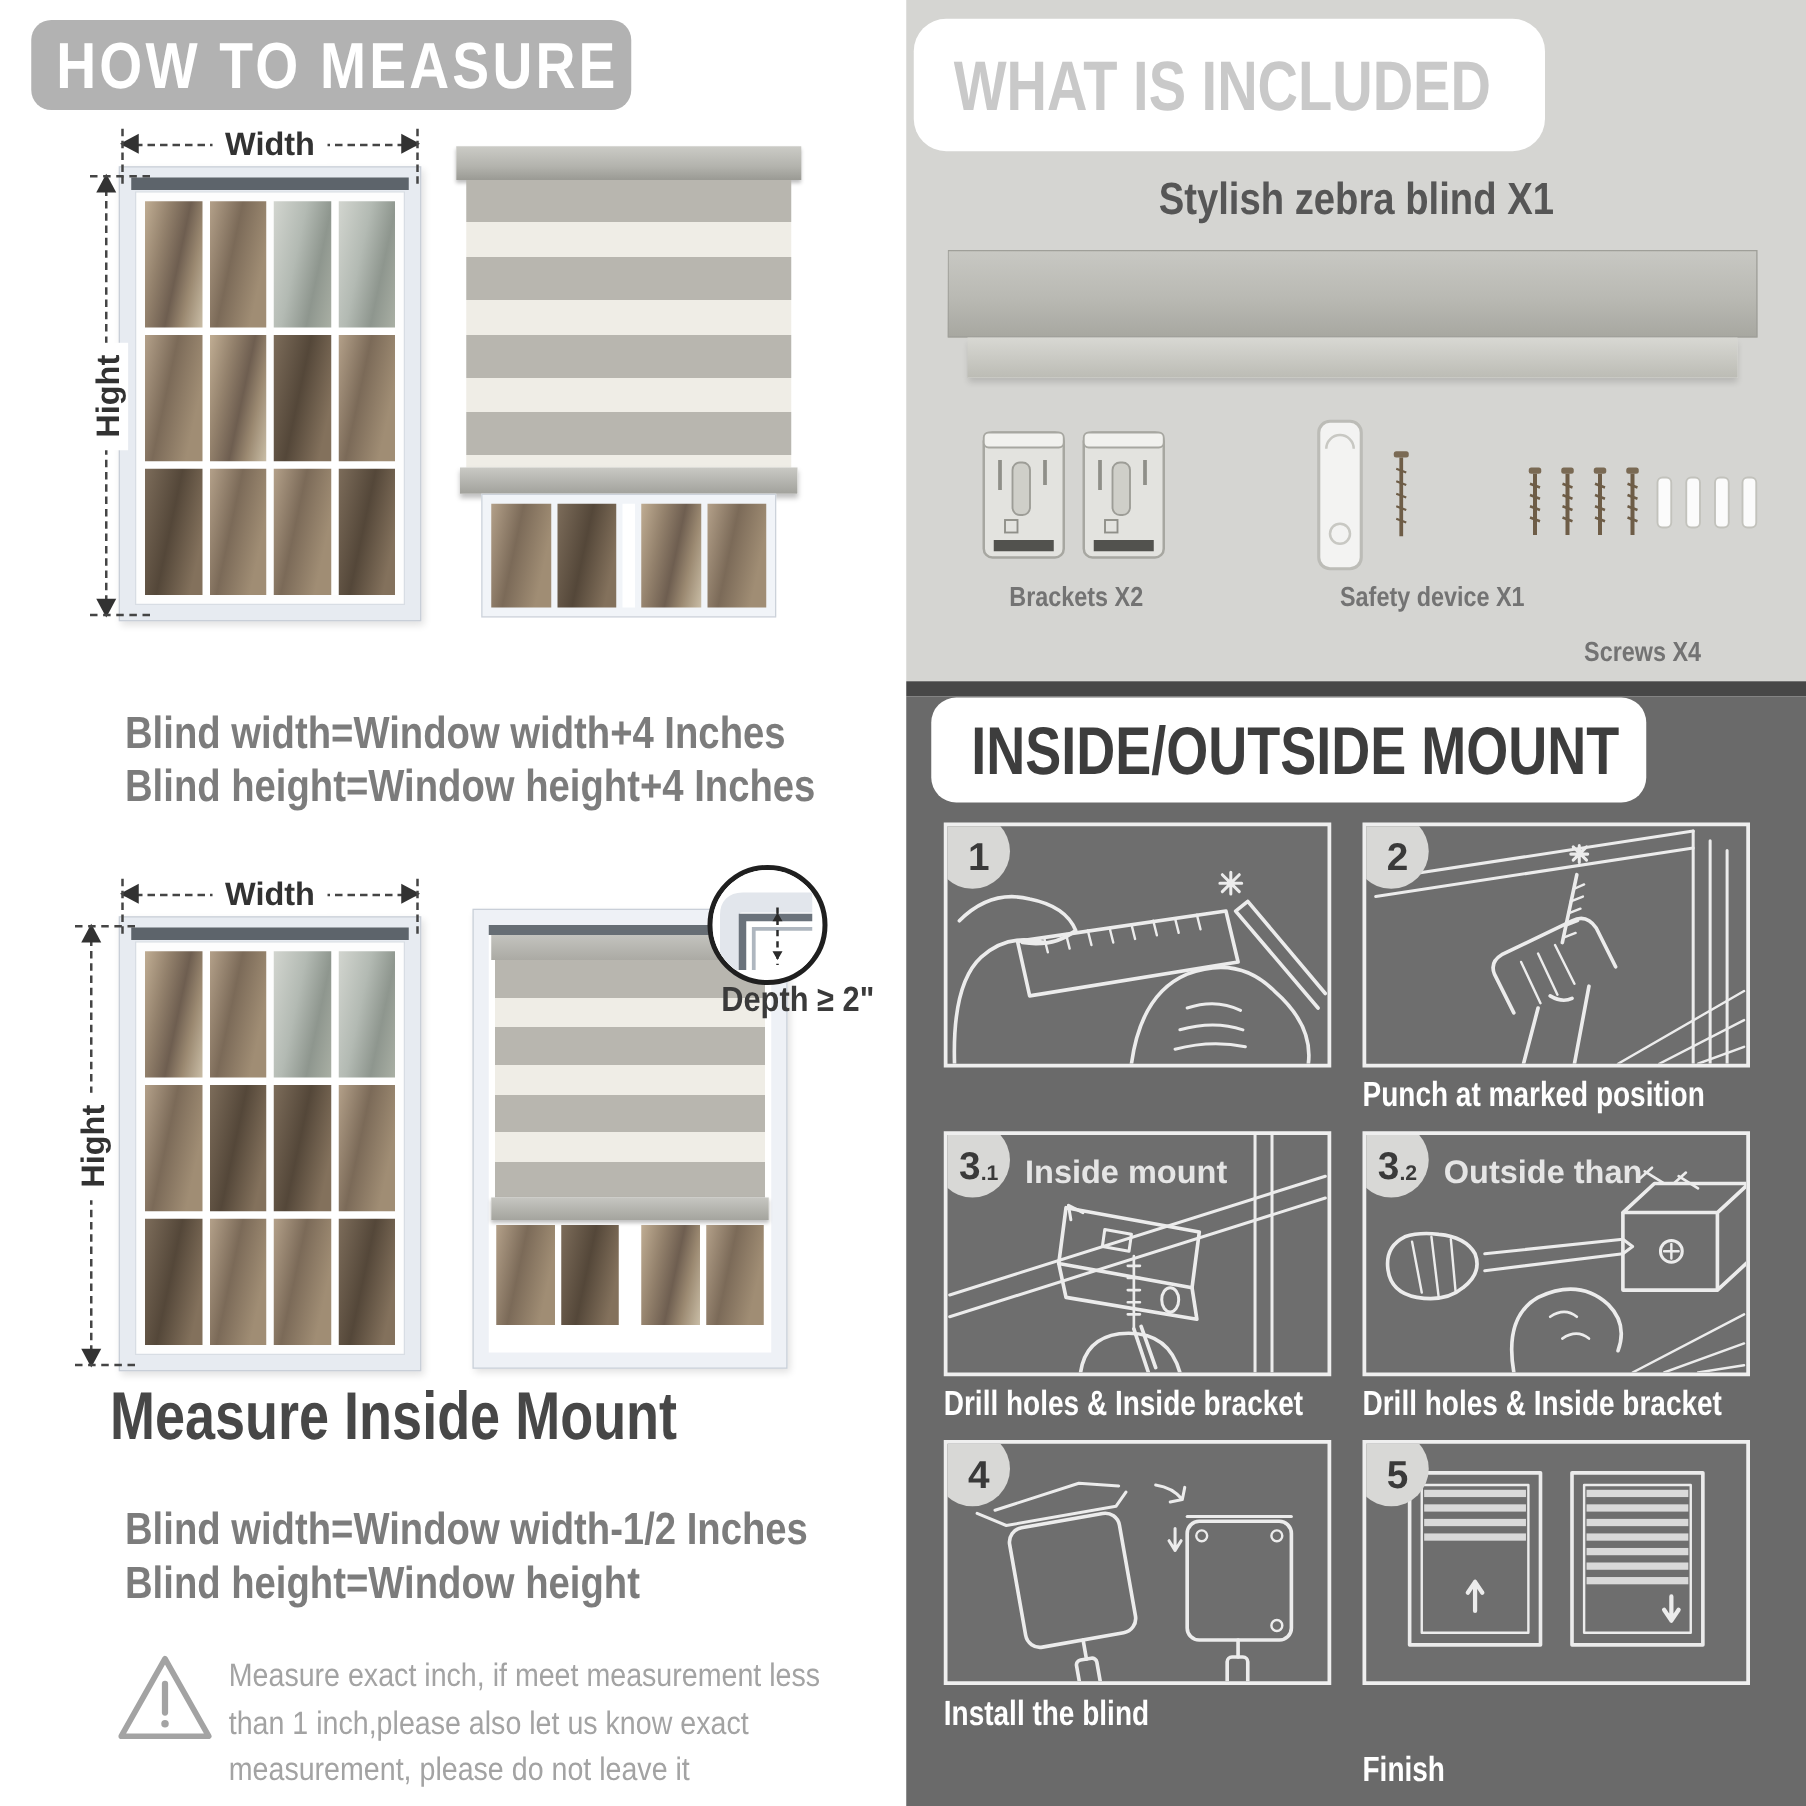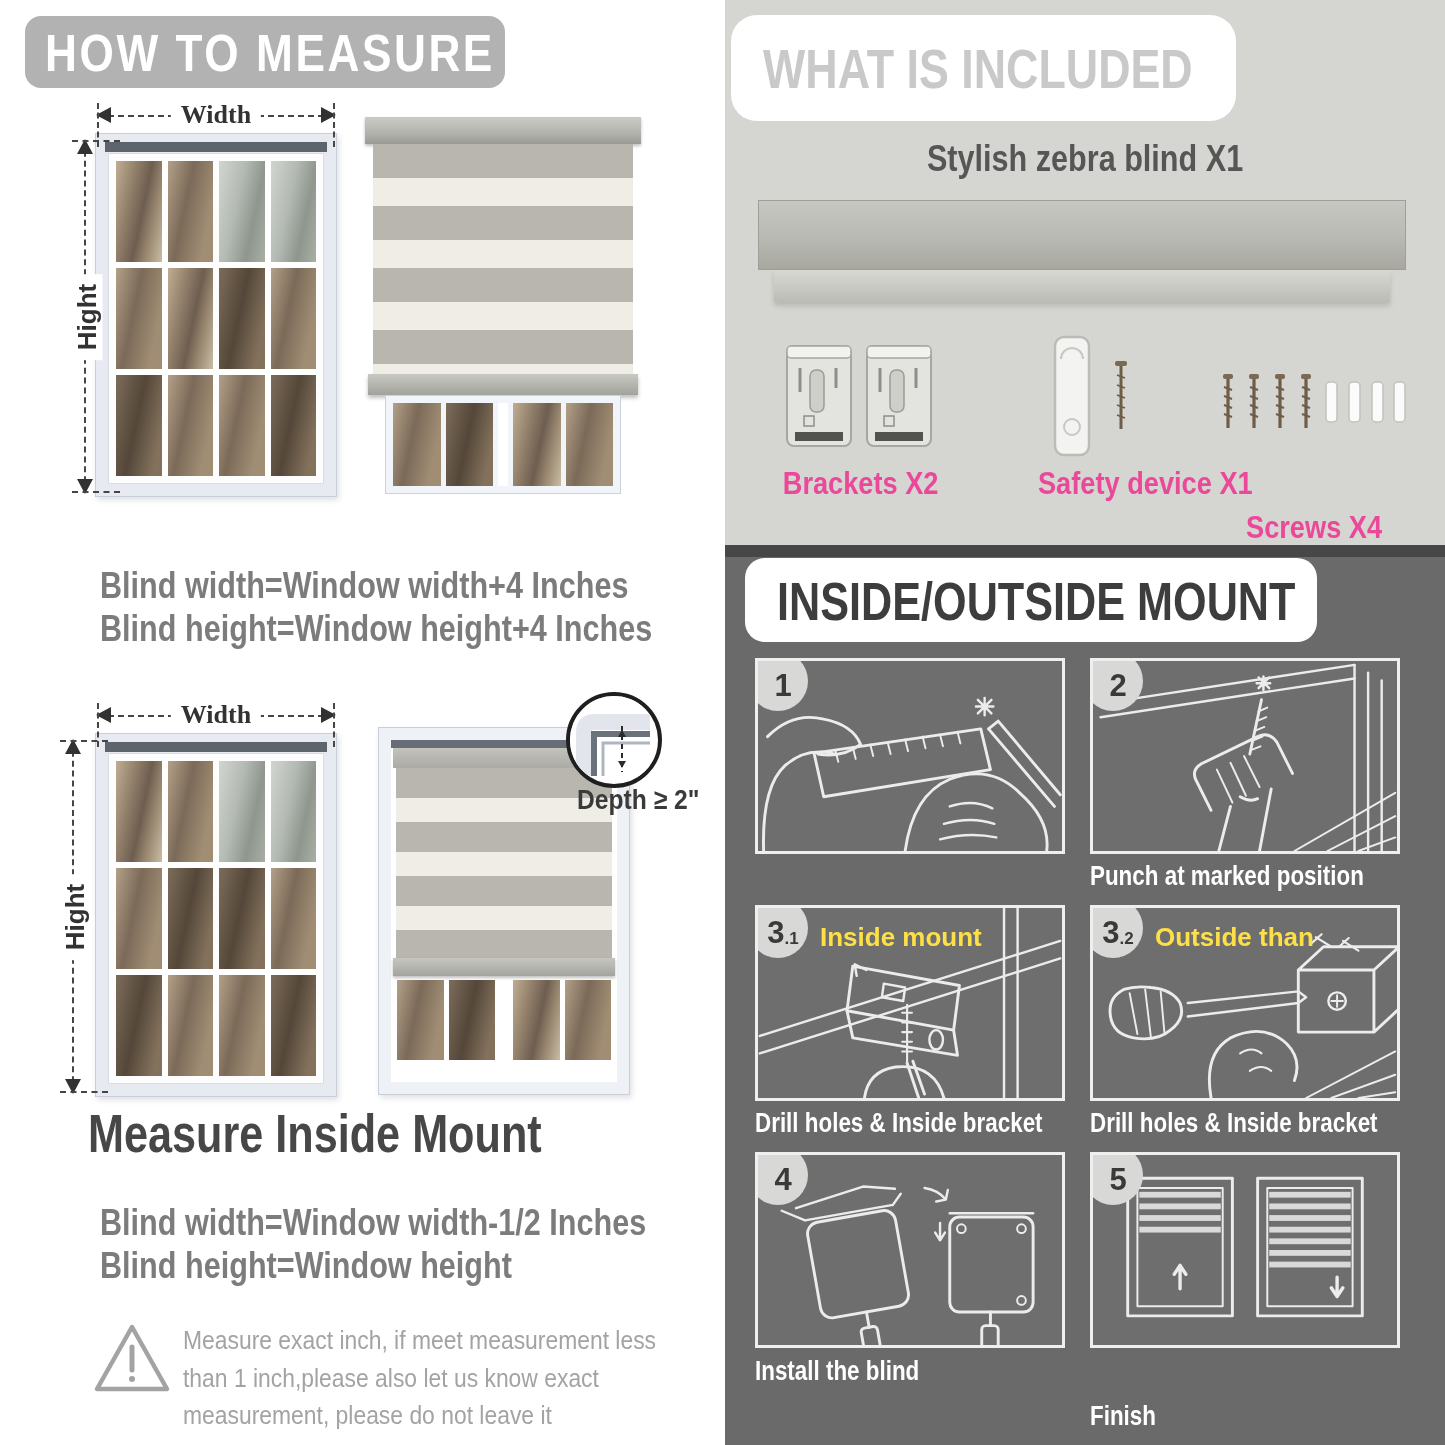--- a/index.html
+++ b/index.html
@@ -26,21 +26,21 @@
   .sash{flex:1;display:grid;grid-template-columns:1fr 1fr;grid-template-rows:1fr 1fr 1fr;gap:6px;background:#fff;}
   .pane{background:linear-gradient(102deg,#c0ad93,#93816c 30%,#6e5e50 55%,#9b8971 75%,#c9bda6);}
   .p-sky{background:linear-gradient(102deg,#d2d5cf,#b3bab3 40%,#8e968e 70%,#a9afa4);}
   .p-dark{background:linear-gradient(102deg,#7c6c5a,#544739 45%,#83715c 85%);}
   .p-mid{background:linear-gradient(102deg,#b3a089,#7b6a58 40%,#a08d74 80%);}
 
   
   .dimh{position:absolute;border-top:2px dashed #454545;}
   .dimv{position:absolute;border-left:2px dashed #454545;}
   .dim-lbl{position:absolute;background:#fff;padding:0 10px;font-weight:bold;font-size:26px;color:#323232;}
-  .dimh .dim-lbl{top:-17px;left:50%;transform:translateX(-50%);font-family:Liberation Serif, serif;}
+  .dimh .dim-lbl{top:-17px;left:50%;transform:translateX(-50%);}
   .dimv .dim-lbl{top:50%;left:1px;transform:translate(-50%,-50%) rotate(-90deg);}
   .ah{position:absolute;width:0;height:0;border:8px solid transparent;}
   .ah-l{left:-2px;top:-10px;border-left:0;border-right:15px solid #323232;}
   .ah-r{right:-2px;top:-10px;border-right:0;border-left:15px solid #323232;}
   .ah-u{top:-2px;left:-9px;border-top:0;border-bottom:15px solid #323232;}
   .ah-d{bottom:-2px;left:-9px;border-bottom:0;border-top:15px solid #323232;}
   .gv{position:absolute;border-left:2px dashed #454545;height:44px;top:-14px;}
   .gh{position:absolute;border-top:2px dashed #454545;width:48px;left:-14px;}
 
   
@@ -79,33 +79,33 @@
   .panel-dark{position:absolute;left:725px;top:557px;width:720px;height:888px;background:#6a6a6a;}
   .hdr-included{position:absolute;left:731px;top:15px;width:505px;height:106px;background:#fff;
                 border-radius:26px;color:#c9c9c9;font-weight:bold;font-size:56px;line-height:108px;
                 padding-left:32px;box-sizing:border-box;}
   .prod{position:absolute;left:725px;top:138px;width:720px;text-align:center;font-weight:bold;
         font-size:36px;color:#565656;}
   .hr1{position:absolute;left:758px;top:200px;width:648px;height:70px;
        background:linear-gradient(180deg,#c8c8c3,#b9b9b3 55%,#a7a7a0);box-shadow:inset 0 0 0 1px #9f9f99;}
   .hr2{position:absolute;left:774px;top:270px;width:616px;height:32px;
        background:linear-gradient(180deg,#d8d8d3,#bcbcb5);box-shadow:0 4px 5px rgba(0,0,0,.14);}
-  .cap{position:absolute;font-weight:bold;font-size:32px;color:#ec4899;text-align:center;}
+  .cap{position:absolute;font-weight:bold;font-size:22px;color:#737373;text-align:center;}
 
   .hdr-mount{position:absolute;left:745px;top:558px;width:572px;height:84px;background:#fff;
              border-radius:20px;color:#3d3d3d;font-weight:bold;font-size:54px;line-height:86px;
              padding-left:32px;box-sizing:border-box;}
   .step{position:absolute;width:310px;height:196px;border:3px solid #efefef;background:#6e6e6e;
         box-sizing:border-box;overflow:hidden;}
   .step svg.art{position:absolute;left:0;top:0;width:100%;height:100%;}
   .badge{position:absolute;left:-10px;top:-10px;width:60px;height:60px;border-radius:50%;background:#d8d8d6;
          display:flex;align-items:center;justify-content:center;padding:10px 0 0 10px;box-sizing:border-box;
          color:#3a3a3a;font-weight:bold;font-size:31px;}
   .badge .sub{font-size:17px;margin-top:12px;}
-  .step-title{position:absolute;left:62px;top:14px;font-weight:bold;font-size:26px;color:#fde047;}
+  .step-title{position:absolute;left:62px;top:14px;font-weight:bold;font-size:26px;color:#e5e5e5;}
   .scap{position:absolute;font-weight:bold;font-size:28px;color:#fff;white-space:nowrap;}
 
   svg{display:block;}
 </style>
 </head>
 <body>
 
 <div class="canvas">
 
   <div class="hdr-left"><span class="c85">HOW TO MEASURE</span></div>

